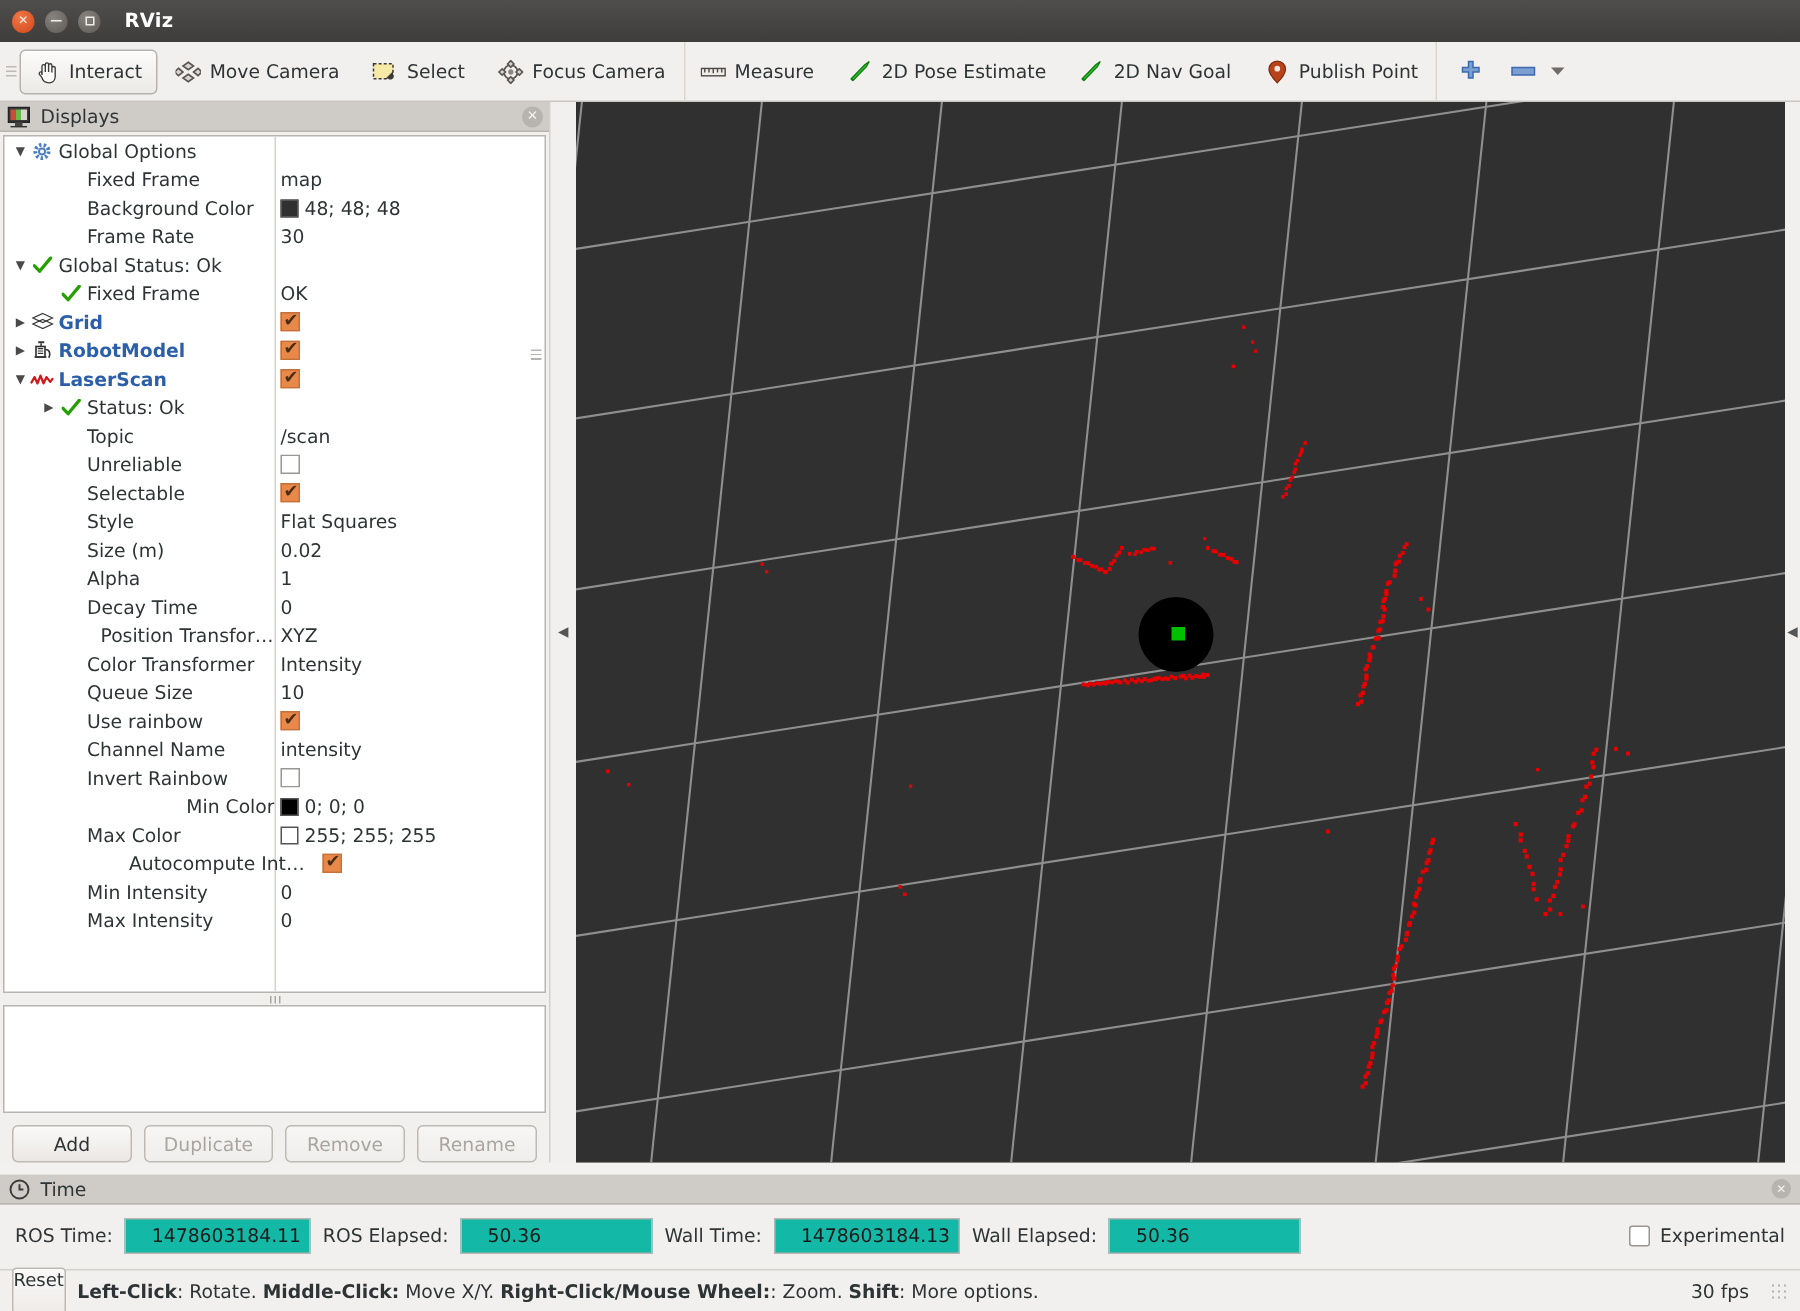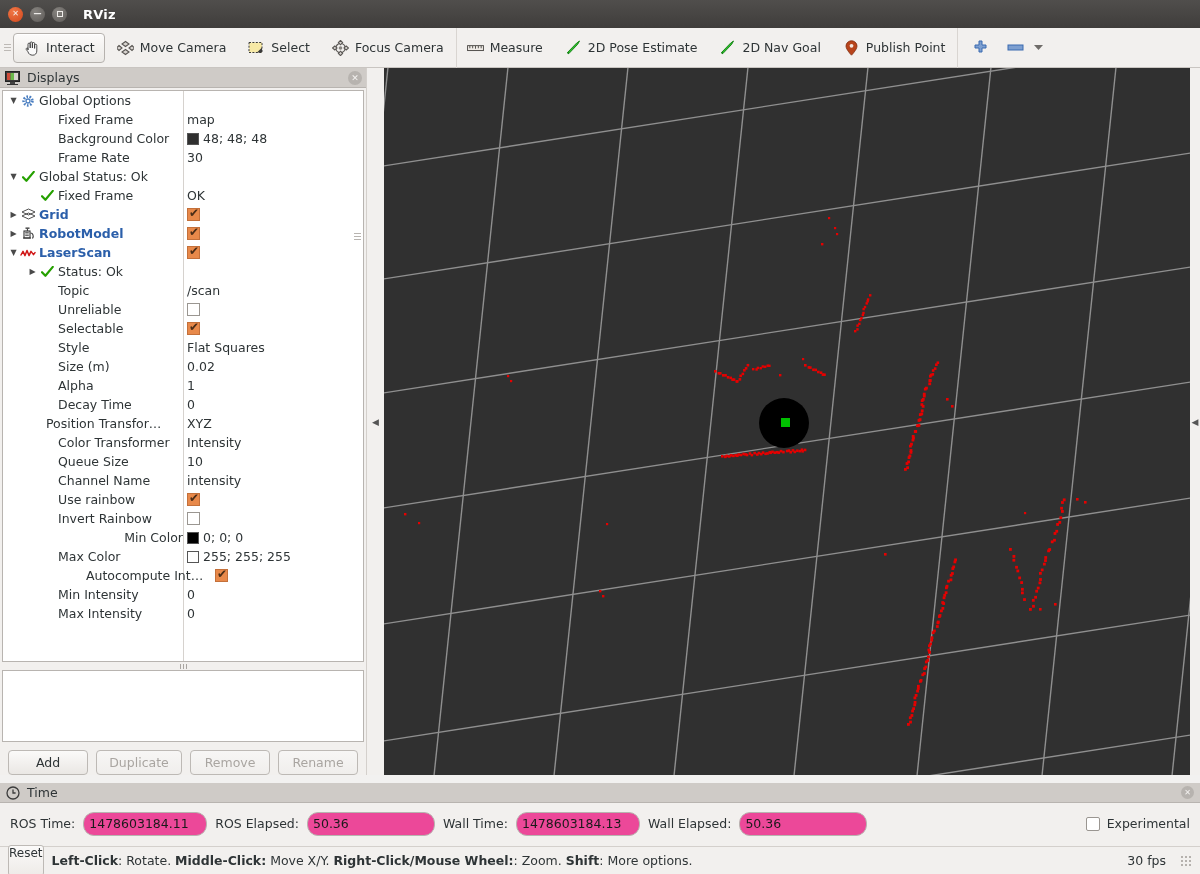--- a/index.html
+++ b/index.html
@@ -138,22 +138,22 @@
   }
   #time-title { margin-left: 6px; font-size: 12.5px; color: #2e3436; }
   #time-close {
     margin-left: auto; width: 13px; height: 13px; border-radius: 50%;
     background: #b7b3af; color: #f4f2f0; font-size: 8px; font-weight: bold;
     display:flex; align-items:center; justify-content:center; margin-right: 2px;
   }
   #time-row { display: flex; align-items: center; height: 41px; padding: 0 10px; gap: 8px; }
   .tlabel { font-size: 12.5px; color: #2e3436; white-space: nowrap; }
   .tinput {
-    height: 24px; background: #ec4899; border: 1px solid #b8b4b0; border-radius: 11px;
-    font-size: 12.5px; color: #1a1a1a; padding: 0 5px; display:flex; align-items:center;
+    height: 24px; background: #14b8a6; border: 1px solid #b8b4b0; border-radius: 0;
+    font-size: 12.5px; color: #1a1a1a; padding: 0 17px; display:flex; align-items:center;
     font-family: "DejaVu Sans", "Liberation Sans", sans-serif;
   }
   #w-rostime { width: 124px; } #w-roselapsed { width: 128px; }
   #w-walltime { width: 124px; } #w-wallelapsed { width: 128px; }
   #experimental-wrap { margin-left: auto; display:flex; align-items:center; gap:7px; }
   .chk-plain { width: 14px; height: 14px; border: 1px solid #9a9691; background:#fff; border-radius:2px; display:inline-block;}
 
   
   #statusbar {
     position: absolute; left: 0; top: 846px; width: 1200px; height: 28px;
@@ -522,21 +522,21 @@
             <div class="tname" style="padding-left: 23px;">
               <span class="arrow"></span>
               <span class="ticon-s"></span>
               <span>Decay Time</span>
             </div>
             <div class="tval">
               <span>0</span>
             </div>
           </div>
           <div class="trow">
-            <div class="tname" style="padding-left: 11px;">
+            <div class="tname" style="padding-left: 32px;">
               <span class="arrow"></span>
               <span class="ticon-s"></span>
               <span>Position Transfor…</span>
             </div>
             <div class="tval">
               <span>XYZ</span>
             </div>
           </div>
           <div class="trow">
             <div class="tname" style="padding-left: 23px;">
@@ -555,34 +555,34 @@
               <span>Queue Size</span>
             </div>
             <div class="tval">
               <span>10</span>
             </div>
           </div>
           <div class="trow">
             <div class="tname" style="padding-left: 23px;">
               <span class="arrow"></span>
               <span class="ticon-s"></span>
+              <span>Use rainbow</span>
+            </div>
+            <div class="tval">
+              <span class="chk on"></span>
+            </div>
+          </div>
+          <div class="trow">
+            <div class="tname" style="padding-left: 23px;">
+              <span class="arrow"></span>
+              <span class="ticon-s"></span>
               <span>Channel Name</span>
             </div>
             <div class="tval">
               <span>intensity</span>
-            </div>
-          </div>
-          <div class="trow">
-            <div class="tname" style="padding-left: 23px;">
-              <span class="arrow"></span>
-              <span class="ticon-s"></span>
-              <span>Use rainbow</span>
-            </div>
-            <div class="tval">
-              <span class="chk on"></span>
             </div>
           </div>
           <div class="trow">
             <div class="tname" style="padding-left: 23px;">
               <span class="arrow"></span>
               <span class="ticon-s"></span>
               <span>Invert Rainbow</span>
             </div>
             <div class="tval">
               <span class="chk"></span>

